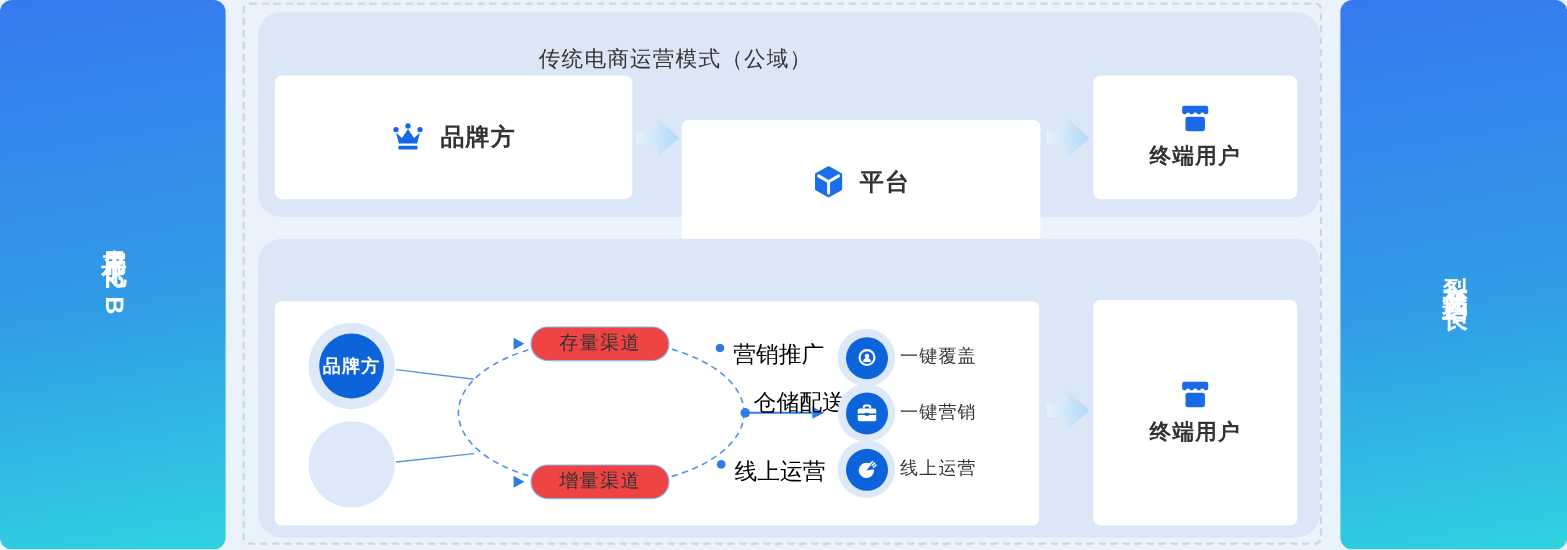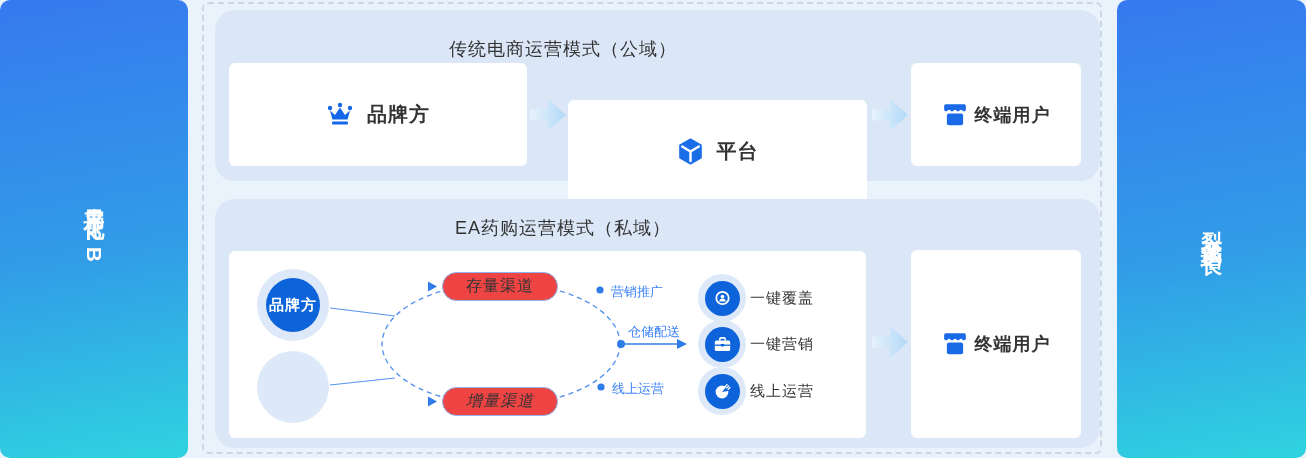--- a/index.html
+++ b/index.html
@@ -24,21 +24,21 @@
   .panel-top { top:10px; height:171px; }
   .panel-bottom { top:199px; height:249px; }
   .panel-title { position:absolute; left:0; top:27px; width:696px; text-align:center;
     font-size:18px; color:#333; letter-spacing:1px; }
   .panel-bottom .panel-title { top:17px; }
 
   .card { position:absolute; background:#ffffff; border-radius:6px;
     display:flex; align-items:center; justify-content:center; }
   .card-label { font-size:20px; font-weight:bold; color:#333; letter-spacing:1px; }
   .card-row { gap:13px; }
-  .card-col { flex-direction:row; gap:7px; }
+  .card-col { flex-direction:column; gap:7px; }
   .card-col .card-label { font-size:18px; }
 
   .block-arrow { position:absolute; width:36px; height:32px;
     background:linear-gradient(90deg,#e6f2fc 0%,#b2d9f8 100%);
     clip-path:polygon(0 33%,50% 33%,50% 0,100% 50%,50% 100%,50% 67%,0 67%); }
 
   
   .flow-card { position:absolute; left:14px; top:52px; width:637px; height:187px;
     background:#ffffff; border-radius:6px; }
   .flow-svg { position:absolute; left:0; top:0; }
@@ -47,21 +47,21 @@
   .node-circle { position:absolute; border-radius:50%; background:#0d63da;
     display:flex; align-items:center; justify-content:center;
     color:#fff; font-weight:bold; }
   .src-label { font-size:15px; letter-spacing:1px; }
 
   .pill { position:absolute; width:116px; height:29px; background:#ef4444;
     border:1px solid #8ab5ef; border-radius:15px;
     display:flex; align-items:center; justify-content:center;
     font-size:16px; color:#333; letter-spacing:1px; }
 
-  .mini-label { position:absolute; font-size:13px; color:#3b82f6; white-space:nowrap; }
+  .mini-label { position:absolute; font-size:19px; color:#000000; white-space:nowrap; }
 
   .cap-circle { position:absolute; width:35px; height:35px; border-radius:50%;
     background:#0d63da; display:flex; align-items:center; justify-content:center; }
   .cap-label { position:absolute; left:521px; height:20px; line-height:20px;
     font-size:15px; color:#333; letter-spacing:1px; white-space:nowrap; }
 </style>
 </head>
 <body>
 
 <div class="stage">
@@ -114,21 +114,20 @@
           <circle cx="12" cy="7.8" r="1.7" fill="#ffffff"></circle>
           <circle cx="17.5" cy="7.8" r="1.7" fill="#ffffff"></circle>
           <rect x="4.5" y="9.5" width="15" height="11" rx="2" fill="#1a6ae8"></rect>
         </svg>
       </span>
       <span class="card-label">终端用户</span>
     </div>
   </div>
 
   <div class="panel panel-bottom">
-    <div class="panel-title">EA药购运营模式（私域）</div>
 
     <div class="flow-card">
 
       <svg class="flow-svg" width="637" height="187" viewBox="0 0 637 187">
         <ellipse cx="272" cy="93" rx="119" ry="61" fill="none" stroke="#5593ee" stroke-width="1.4" stroke-dasharray="4 5" stroke-linecap="round"></ellipse>
         <line x1="101" y1="57" x2="166" y2="65" stroke="#5593ee" stroke-width="1.2"></line>
         <line x1="101" y1="134" x2="166" y2="127" stroke="#5593ee" stroke-width="1.2"></line>
         <polygon points="199,30.5 208,35.5 199,40.5" fill="#2e7ce8"></polygon>
         <polygon points="199,145.5 208,150.5 199,155.5" fill="#2e7ce8"></polygon>
         <circle cx="371" cy="39" r="3.6" fill="#2e7ce8"></circle>
@@ -141,21 +140,21 @@
       <div class="halo" style="left:28px; top:18px; width:72px; height:72px;"></div>
       <div class="node-circle src-label" style="left:37px; top:27px; width:54px; height:54px;">
         <span>品牌方</span>
       </div>
 
       <div class="halo" style="left:28px; top:100px; width:72px; height:72px;"></div>
 
       <div class="pill" style="left:213px; top:21px;">
         <span>存量渠道</span>
       </div>
-      <div class="pill" style="left:213px; top:136px;font-style:italic;">
+      <div class="pill" style="left:213px; top:136px;">
         <span>增量渠道</span>
       </div>
 
       <div class="mini-label" style="left:382px; top:32px;">营销推广</div>
       <div class="mini-label" style="left:399px; top:72px;">仓储配送</div>
       <div class="mini-label" style="left:383px; top:129px;">线上运营</div>
 
       <div class="halo" style="left:469px; top:23px; width:48px; height:48px;"></div>
       <div class="cap-circle" style="left:476px; top:30px;">
         <span style="display:flex;">

